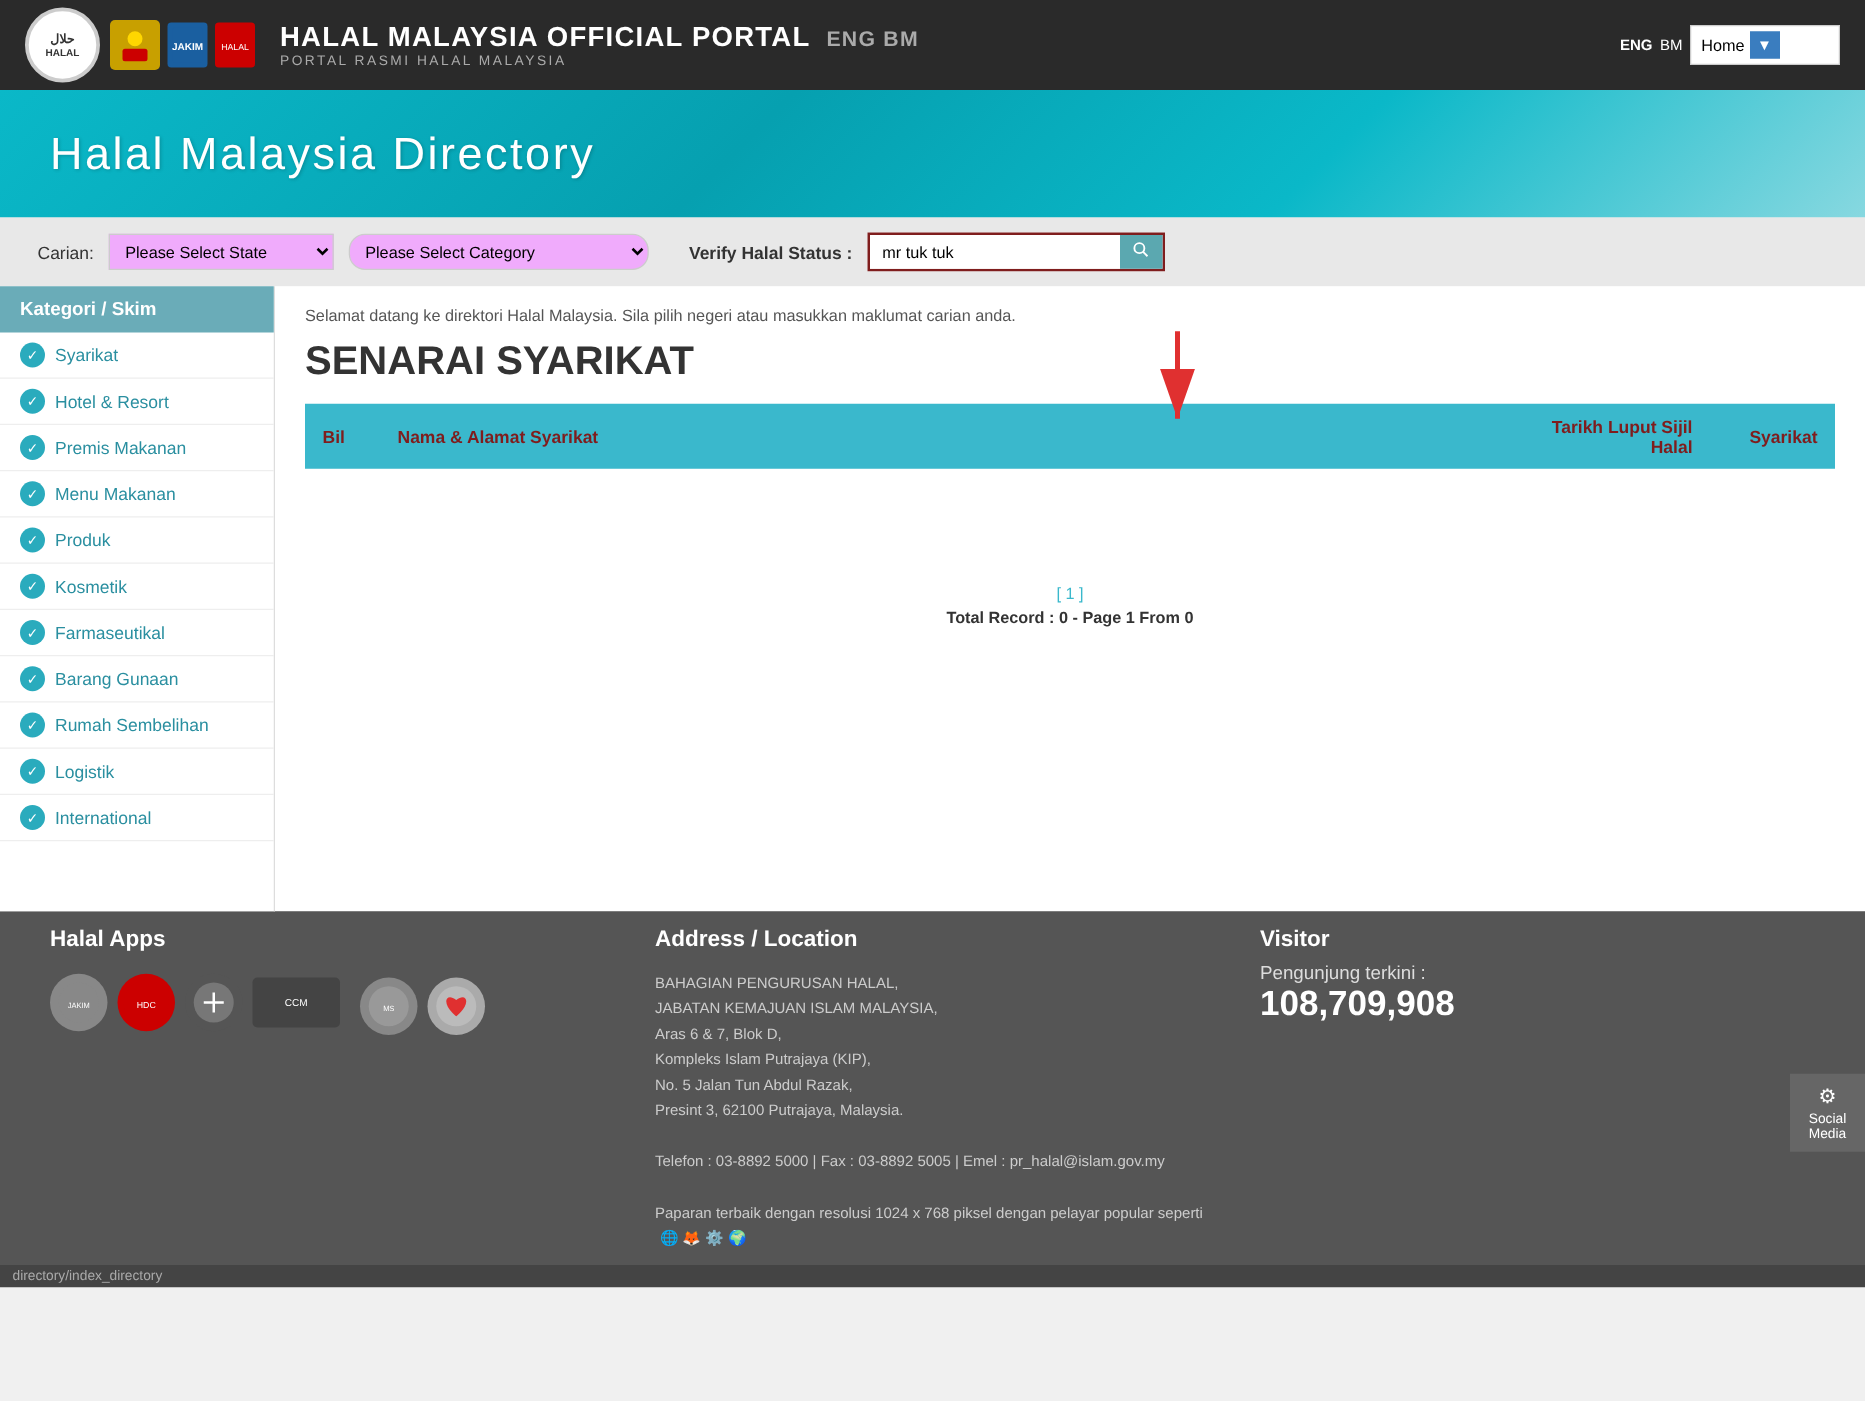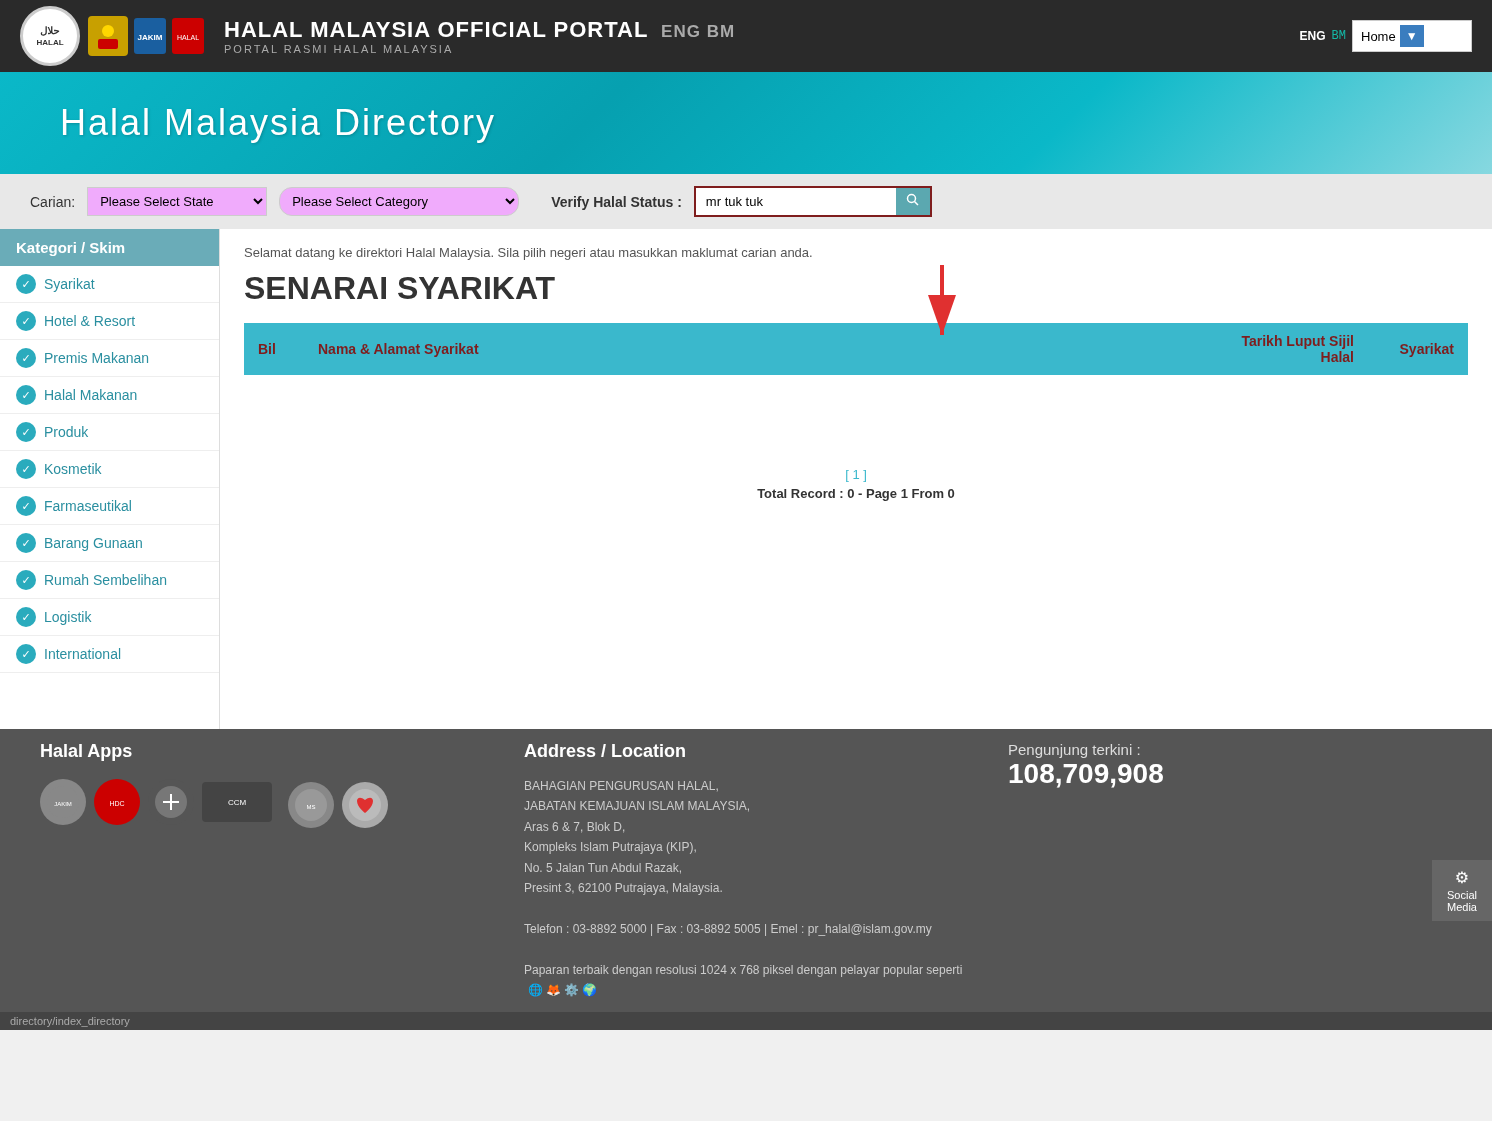--- a/index.html
+++ b/index.html
@@ -51,41 +51,41 @@
       font-size: 11px;
       letter-spacing: 2px;
     }
     .lang-nav {
       display: flex; align-items: center; gap: 6px;
     }
     .lang-btn {
       color: white; font-size: 12px; background: none; border: none; cursor: pointer;
     }
     .lang-btn.active { color: white; font-weight: bold; }
-    .lang-btn.inactive { color: #14b8a6; font-family: Liberation Mono, monospace; }
+    .lang-btn.inactive { color: #ffffff; }
     .nav-dropdown {
       background: white;
       border: 1px solid #ccc;
       padding: 4px 8px;
       display: flex; align-items: center; gap: 4px;
       font-size: 13px;
       cursor: pointer;
       min-width: 120px;
     }
     .nav-dropdown-arrow {
       background: #3a7dbf;
       color: white;
       padding: 4px 6px;
       font-size: 12px;
     }
 
     
     .banner {
       background: linear-gradient(135deg, #0ab8c8 0%, #06a0b0 40%, #0ab8c8 70%, #87d8e0 100%);
-      padding: 30px 60px;
+      padding: 30px 40px;
       display: flex; align-items: center;
     }
     .banner h2 {
       color: white;
       font-size: 36px;
       font-weight: normal;
       letter-spacing: 2px;
       text-shadow: 1px 1px 3px rgba(0,0,0,0.2);
     }
 
@@ -374,21 +374,21 @@
     <div class="sidebar-item">
       <div class="check-icon">✓</div>
       <span>Hotel &amp; Resort</span>
     </div>
     <div class="sidebar-item">
       <div class="check-icon">✓</div>
       <span>Premis Makanan</span>
     </div>
     <div class="sidebar-item">
       <div class="check-icon">✓</div>
-      <span>Halal Makanan</span>
+      <span>Menu Makanan</span>
     </div>
     <div class="sidebar-item">
       <div class="check-icon">✓</div>
       <span>Produk</span>
     </div>
     <div class="sidebar-item">
       <div class="check-icon">✓</div>
       <span>Kosmetik</span>
     </div>
     <div class="sidebar-item">
@@ -503,20 +503,21 @@
       <span>Kompleks Islam Putrajaya (KIP),</span><br>
       <span>No. 5 Jalan Tun Abdul Razak,</span><br>
       <span>Presint 3, 62100 Putrajaya, Malaysia.</span><br><br>
       <span>Telefon : 03-8892 5000 | Fax : 03-8892 5005 | Emel : pr_halal@islam.gov.my</span><br><br>
       <span>Paparan terbaik dengan resolusi 1024 x 768 piksel dengan pelayar popular seperti</span>
       <span style="margin-left:4px;">🌐 🦊 ⚙️ 🌍</span>
     </div>
   </div>
 
   <div class="footer-col footer-visitor">
+    <h3>Visitor</h3>
     <div class="visitor-count-label">Pengunjung terkini :</div>
     <div class="visitor-count">108,709,908</div>
   </div>
 </div>
 
 <div class="social-media-btn">
   <span class="social-icon">⚙</span>
   <span>Social Media</span>
 </div>
 

